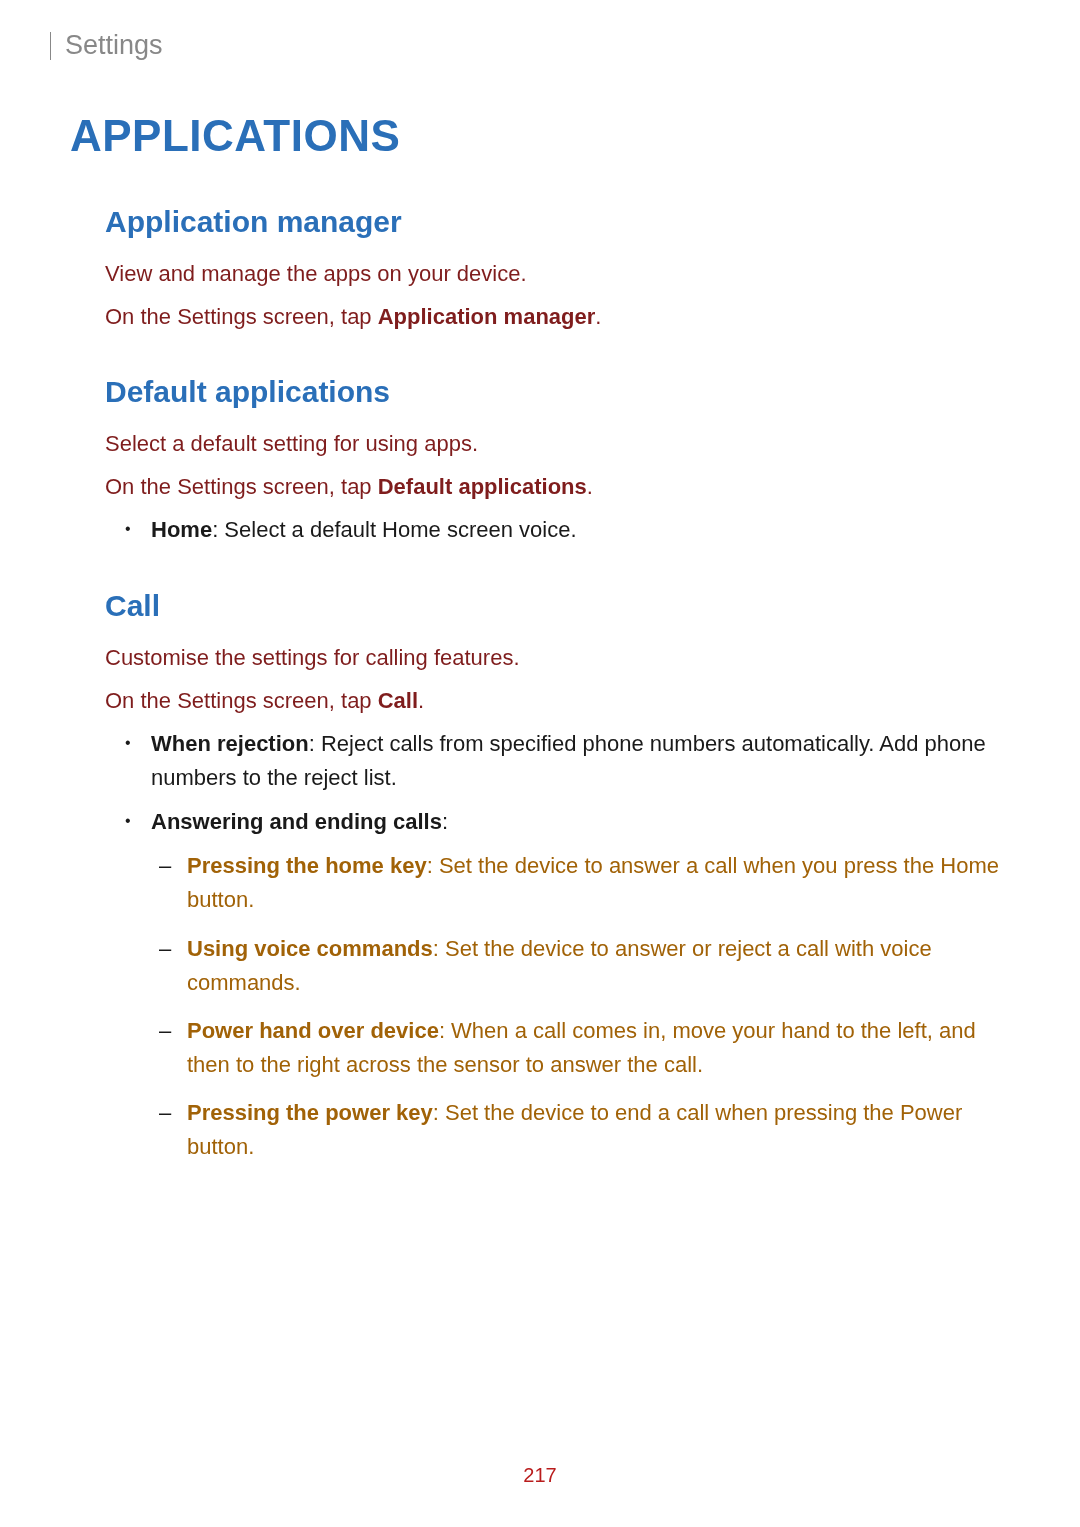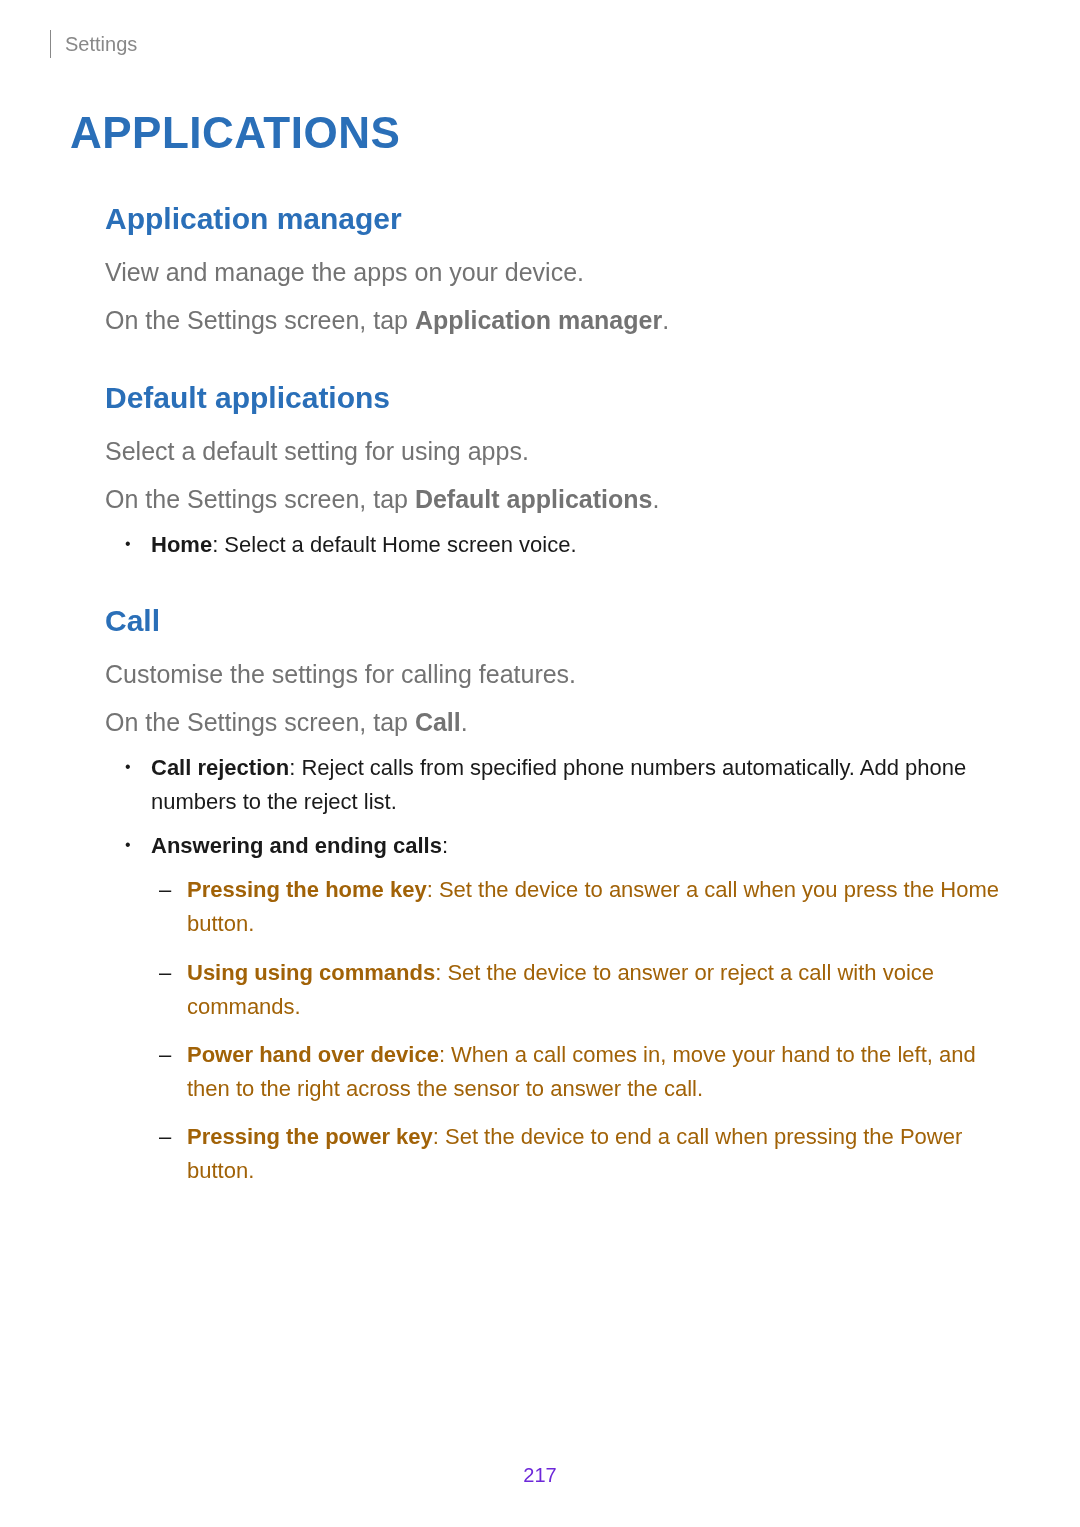--- a/index.html
+++ b/index.html
@@ -28,39 +28,39 @@
     }
     .vertical-line {
       width: 1px;
       height: 28px;
       background: #888;
       margin-right: 14px;
       margin-left: -20px;
     }
     .breadcrumb-text {
       color: #888;
-      font-size: 20px;
+      font-size: 27px;
       font-weight: 400;
     }
     .main-heading {
       color: #2a6fb8;
       font-size: 44px;
       font-weight: 700;
       letter-spacing: 0.5px;
       margin-bottom: 44px;
     }
     .section-heading {
       color: #2a6fb8;
       font-size: 30px;
       font-weight: 600;
       margin-bottom: 18px;
     }
     .body-text {
-      color: #737373;
-      font-size: 25px;
+      color: #7f1d1d;
+      font-size: 22px;
       line-height: 1.5;
       margin-bottom: 10px;
     }
     .body-text .bold {
       font-weight: 700;
     }
     .section-block {
       margin-bottom: 42px;
       margin-left: 35px;
     }
@@ -110,21 +110,21 @@
     }
     ul.dash-list > li .bold {
       font-weight: 700;
     }
     .page-number {
       position: absolute;
       bottom: 40px;
       left: 0;
       right: 0;
       text-align: center;
-      color: #6d28d9;
+      color: #b91c1c;
       font-size: 20px;
     }
   </style>
 </head>
 <body>
 
 <div class="page-container">
 
   <div class="header-marker">
     <div class="vertical-line"></div>
@@ -155,30 +155,30 @@
   </div>
 
   <div class="section-block">
     <h2 class="section-heading">Call</h2>
     <p class="body-text">Customise the settings for calling features.</p>
     <p class="body-text">
       <span>On the Settings screen, tap </span><span class="bold">Call</span><span>.</span>
     </p>
     <ul class="bullet-list">
       <li>
-        <span class="bold">Call rejection</span><span>: Reject calls from specified phone numbers automatically. Add phone numbers to the reject list.</span>
+        <span class="bold">When rejection</span><span>: Reject calls from specified phone numbers automatically. Add phone numbers to the reject list.</span>
       </li>
       <li>
         <span class="bold">Answering and ending calls</span><span>:</span>
         <ul class="dash-list">
           <li>
             <span class="bold">Pressing the home key</span><span>: Set the device to answer a call when you press the Home button.</span>
           </li>
           <li>
-            <span class="bold">Using using commands</span><span>: Set the device to answer or reject a call with voice commands.</span>
+            <span class="bold">Using voice commands</span><span>: Set the device to answer or reject a call with voice commands.</span>
           </li>
           <li>
             <span class="bold">Power hand over device</span><span>: When a call comes in, move your hand to the left, and then to the right across the sensor to answer the call.</span>
           </li>
           <li>
             <span class="bold">Pressing the power key</span><span>: Set the device to end a call when pressing the Power button.</span>
           </li>
         </ul>
       </li>
     </ul>

